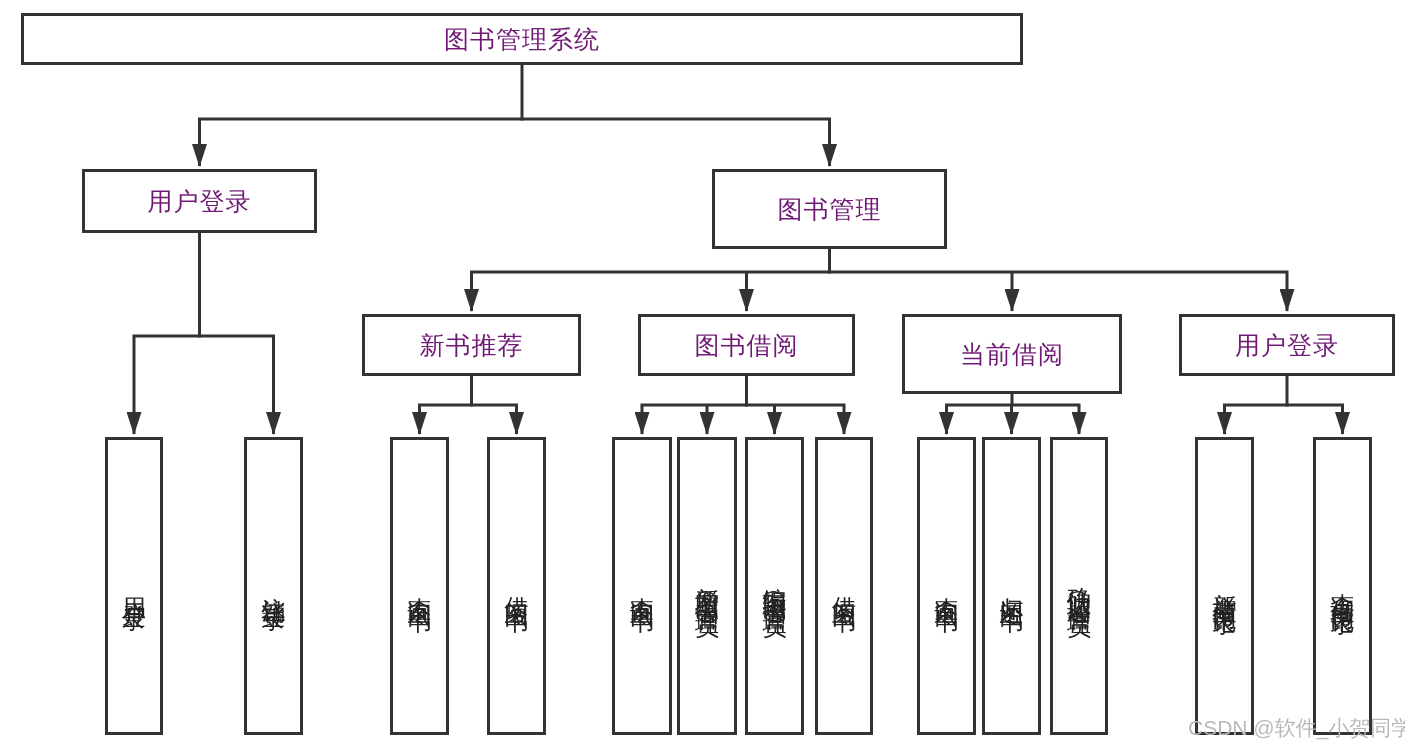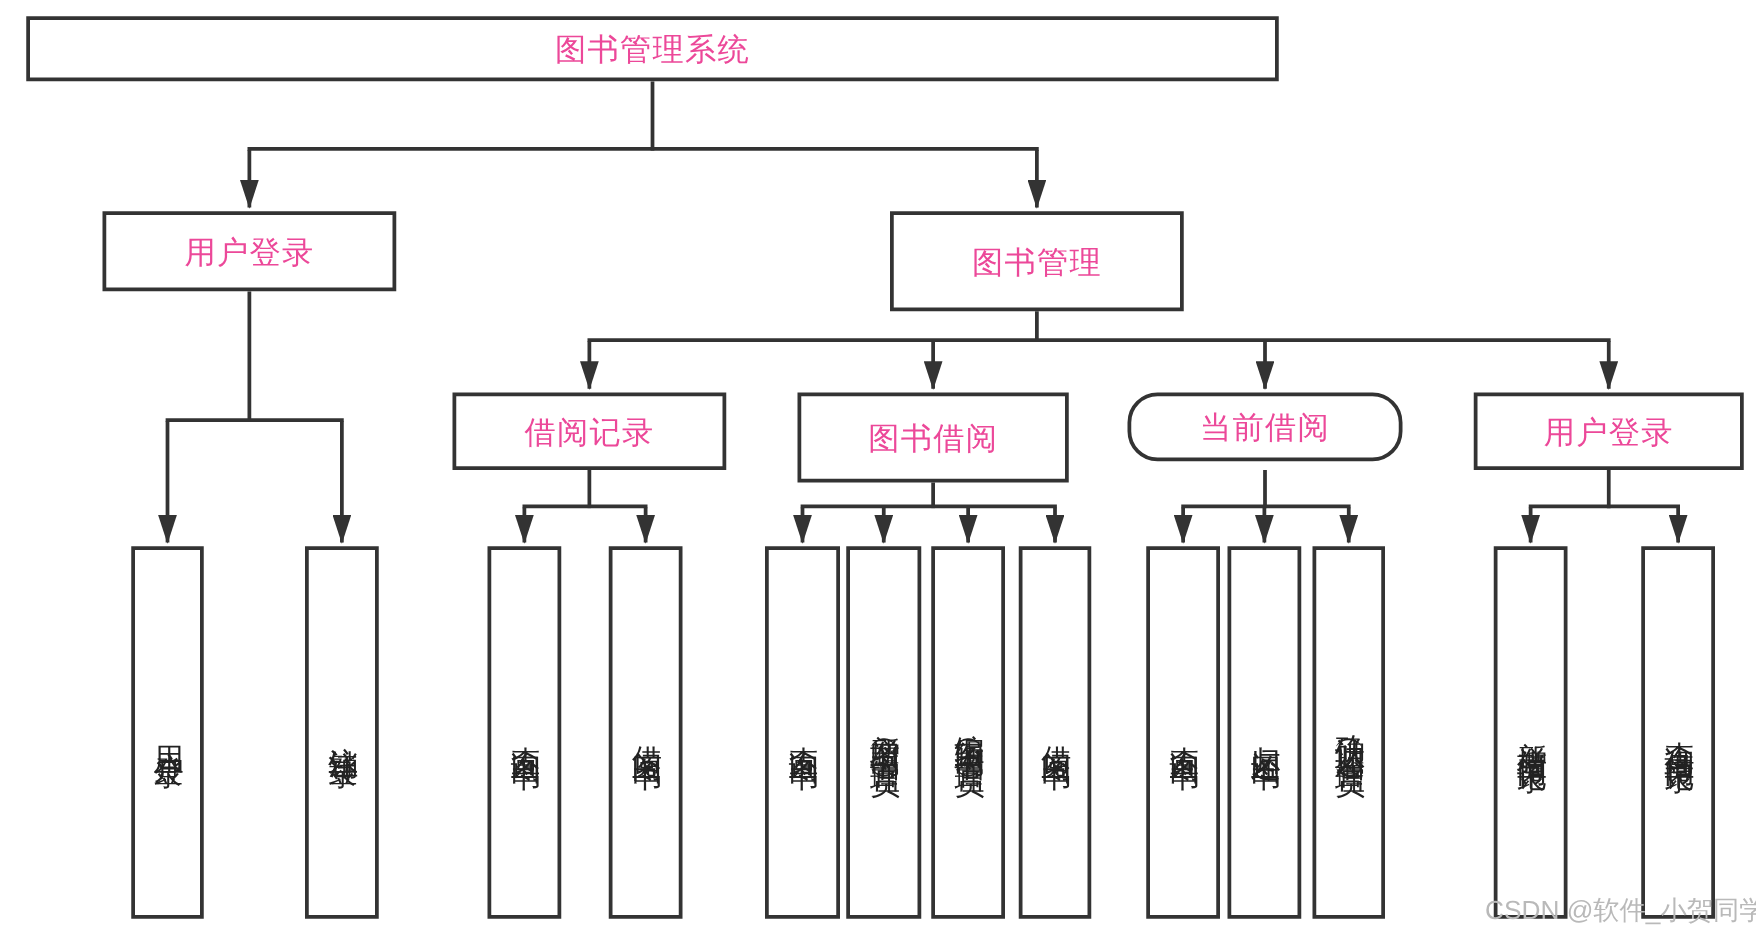--- a/index.html
+++ b/index.html
@@ -23,21 +23,21 @@
     height: 747px;
   }
   .node {
     position: absolute;
     box-sizing: border-box;
     border: 3px solid #333333;
     background: #ffffff;
     display: flex;
     align-items: center;
     justify-content: center;
-    color: #ec4899;
+    color: #701a75;
     font-size: 25px;
     letter-spacing: 1px;
     white-space: nowrap;
   }
   .leaf {
     position: absolute;
     box-sizing: border-box;
     border: 3px solid #333333;
     background: #ffffff;
     display: flex;
@@ -47,22 +47,22 @@
     font-size: 24px;
     writing-mode: vertical-rl;
     letter-spacing: 4px;
     line-height: 1;
   }
   
   #box-root           { left: 21px;   top: 13px;  width: 1002px; height: 52px; }
   #box-user-login     { left: 82px;   top: 169px; width: 235px;  height: 64px; }
   #box-book-mgmt      { left: 712px;  top: 169px; width: 235px;  height: 80px; }
   #box-new-book       { left: 362px;  top: 314px; width: 219px;  height: 62px; }
-  #box-book-borrow    { left: 638px;  top: 314px; width: 217px;  height: 72px; }
-  #box-current-borrow { left: 902px;  top: 314px; width: 220px;  height: 55px; border-radius: 24px; }
+  #box-book-borrow    { left: 638px;  top: 314px; width: 217px;  height: 62px; }
+  #box-current-borrow { left: 902px;  top: 314px; width: 220px;  height: 80px; }
   #box-borrow-record  { left: 1179px; top: 314px; width: 216px;  height: 62px; }
   
   .leaf { top: 437px; height: 298px; }
   #leaf-0  { left: 105px;  width: 58px; }
   #leaf-1  { left: 244px;  width: 59px; }
   #leaf-2  { left: 390px;  width: 59px; }
   #leaf-3  { left: 487px;  width: 59px; }
   #leaf-4  { left: 612px;  width: 60px; }
   #leaf-5  { left: 677px;  width: 60px; }
   #leaf-6  { left: 745px;  width: 59px; }
@@ -134,21 +134,21 @@
       <path d="M1224.5,406 V434" marker-end="url(#ah)"></path>
       <path d="M1342.5,406 V434" marker-end="url(#ah)"></path>
     </g>
   </svg>
 
   <div class="node" id="box-root">图书管理系统</div>
 
   <div class="node" id="box-user-login">用户登录</div>
   <div class="node" id="box-book-mgmt">图书管理</div>
 
-  <div class="node" id="box-new-book">借阅记录</div>
+  <div class="node" id="box-new-book">新书推荐</div>
   <div class="node" id="box-book-borrow">图书借阅</div>
   <div class="node" id="box-current-borrow">当前借阅</div>
   <div class="node" id="box-borrow-record">用户登录</div>
 
   <div class="leaf" id="leaf-0">用户登录</div>
   <div class="leaf" id="leaf-1">注销登录</div>
   <div class="leaf" id="leaf-2">查询图书</div>
   <div class="leaf" id="leaf-3">借阅图书</div>
   <div class="leaf" id="leaf-4">查询图书</div>
   <div class="leaf" id="leaf-5">新增图书（管理员）</div>

